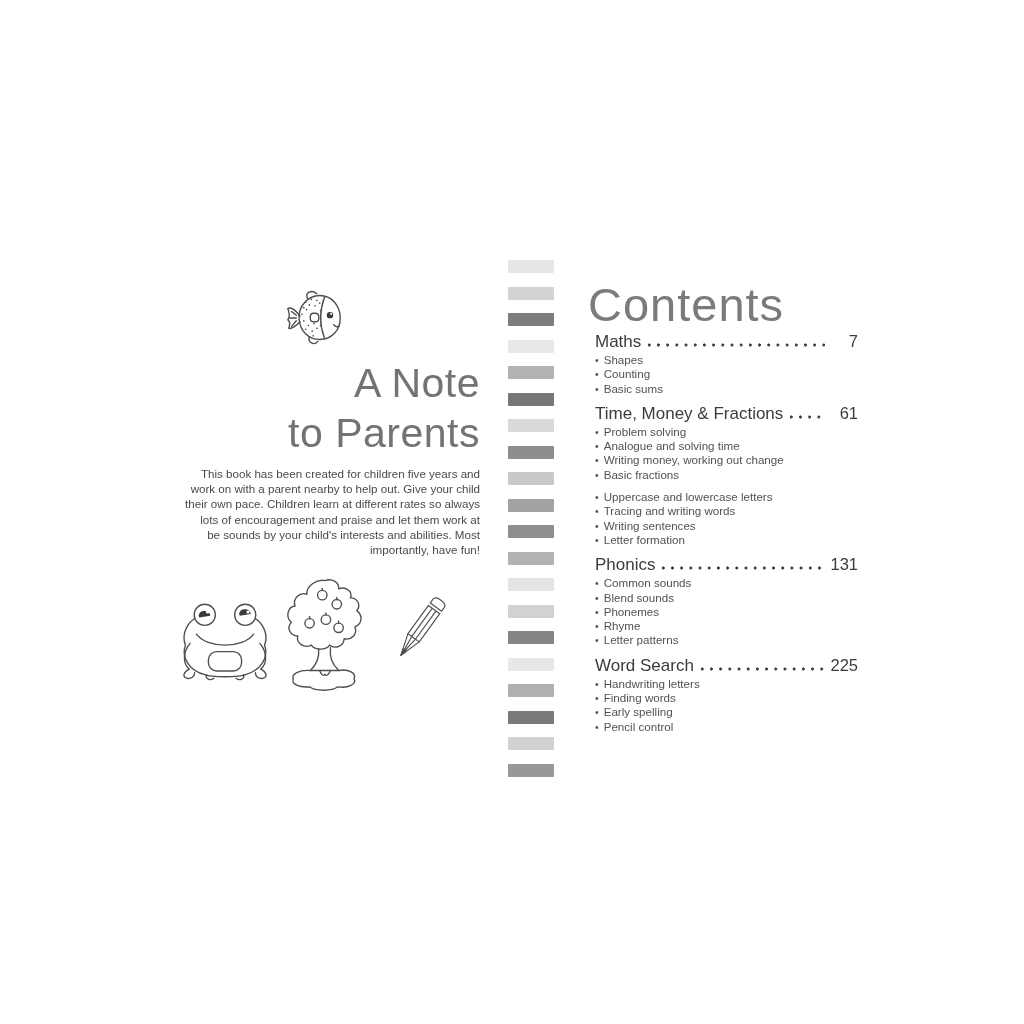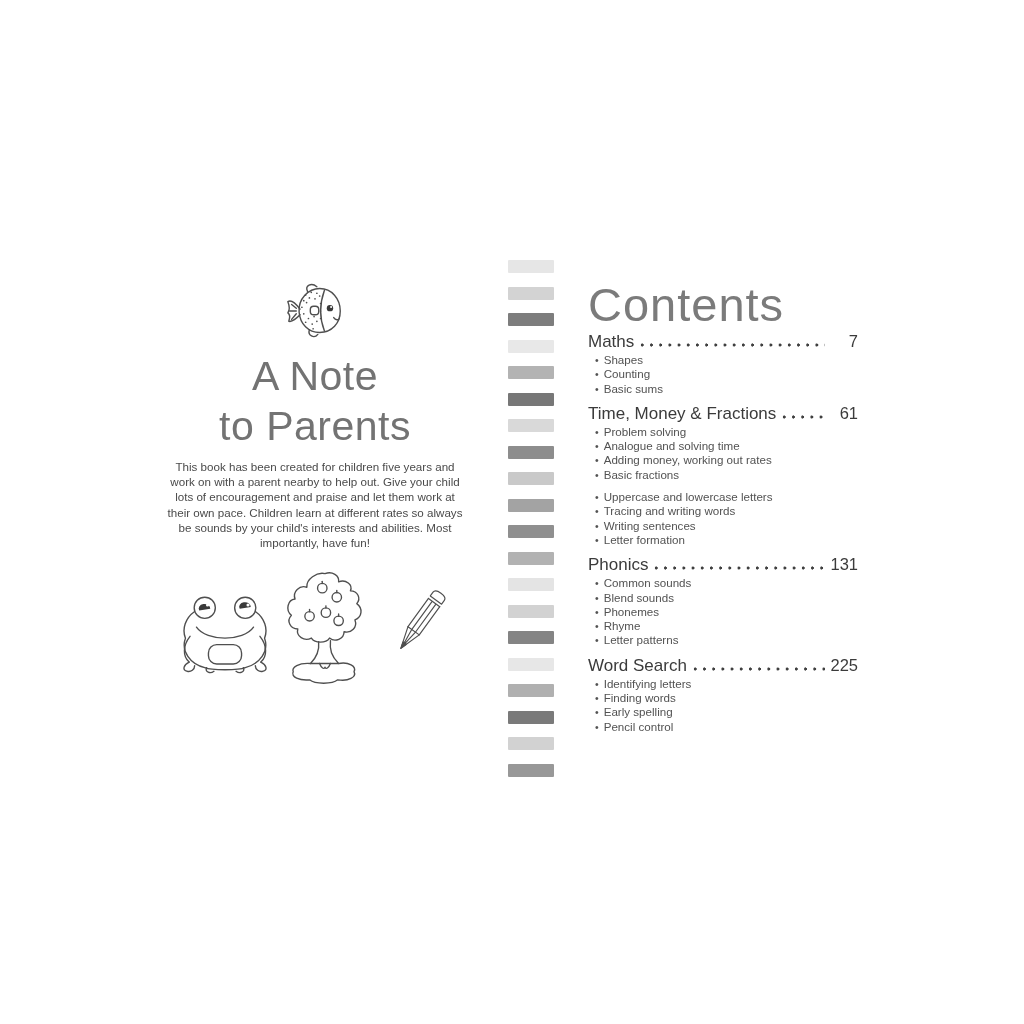--- a/index.html
+++ b/index.html
@@ -2,21 +2,21 @@
 <html><head>
 <meta charset="utf-8">
 <style>
   html,body{margin:0;padding:0;}
   body{
     width:1024px;height:1024px;position:relative;background:#ffffff;
     font-family:"Liberation Sans",sans-serif;overflow:hidden;
   }
 
   
-  .left-page{position:absolute;left:150px;top:281px;width:330px;text-align:center;}
+  .left-page{position:absolute;left:150px;top:288px;width:330px;text-align:right;}
   .fish-wrap{height:62px;}
   .note-heading{
     margin-top:8px;font-size:41px;line-height:50px;font-weight:400;
     color:#737373;letter-spacing:.5px;
   }
   .note-text{margin-top:8px;font-size:11.6px;line-height:15.2px;color:#4a4a4a;}
   .note-line{white-space:nowrap;}
   .illus-row{margin-top:20px;display:flex;justify-content:center;align-items:flex-end;}
   .frog-wrap{margin:0 14px 13px 0;}
   .pencil-wrap{margin:0 0 24px 24px;}
@@ -27,21 +27,21 @@
   .binding{position:absolute;left:508px;top:260px;width:46px;}
   .bar{height:13px;margin-bottom:13.5px;border-radius:1px;}
 
   
   .right-page{position:absolute;left:588px;top:278px;width:270px;}
   .contents-title{
     text-align:left;font-size:47px;line-height:54px;font-weight:400;
     color:#7b7b7b;letter-spacing:1px;margin-bottom:0;
   }
   .toc-section{margin-bottom:8px;}
-  .toc-heading{display:flex;align-items:flex-end;font-size:17px;line-height:19px;margin-bottom:2px;color:#3b3b3b;}
+  .toc-heading{display:flex;align-items:flex-end;font-size:17px;line-height:19px;margin-bottom:2px;color:#3b3b3b;margin-left:7px;}
   .toc-title{white-space:nowrap;}
   .toc-leader{
     flex:1 1 auto;height:12px;margin:0 3px 1px 6px;align-self:flex-end;
     background-image:radial-gradient(circle at 2.2px 7px,#3f3f3f 1.35px,rgba(0,0,0,0) 1.8px);
     background-size:9.2px 12px;background-repeat:repeat-x;
   }
   .toc-page{min-width:30px;text-align:right;font-size:16.5px;color:#3b3b3b;}
   .toc-items{list-style:none;margin:0;padding:0 0 0 7px;}
   .toc-item{display:flex;align-items:baseline;font-size:11.6px;line-height:14.3px;color:#525252;}
   .toc-item .dot{margin-right:5px;font-size:10.5px;}
@@ -92,22 +92,22 @@
     </div>
 
     <div class="note-heading">
       <div>A Note</div>
       <div>to Parents</div>
     </div>
 
     <div class="note-text">
         <div class="note-line">This book has been created for children five years and</div>
         <div class="note-line">work on with a parent nearby to help out. Give your child</div>
+        <div class="note-line">their own pace. Children learn at different rates so always</div>
         <div class="note-line">lots of encouragement and praise and let them work at</div>
-        <div class="note-line">their own pace. Children learn at different rates so always</div>
         <div class="note-line">be sounds by your child's interests and abilities. Most</div>
         <div class="note-line">importantly, have fun!</div>
       </div>
 
     <div class="illus-row">
       <div class="frog-wrap">
         <svg viewBox="0 0 100 88" width="92" height="81">
           <g class="lineart">
             <circle cx="28" cy="15" r="11.5"></circle>
             <circle cx="72" cy="15" r="11.5"></circle>
@@ -220,21 +220,21 @@
             <li class="toc-item">
               <span class="dot">•</span>
               <span>Problem solving</span>
             </li>
             <li class="toc-item">
               <span class="dot">•</span>
               <span>Analogue and solving time</span>
             </li>
             <li class="toc-item">
               <span class="dot">•</span>
-              <span>Adding money, working out rates</span>
+              <span>Writing money, working out change</span>
             </li>
             <li class="toc-item">
               <span class="dot">•</span>
               <span>Basic fractions</span>
             </li>
           </ul>
         </div>
         <div class="toc-section">
           <ul class="toc-items">
             <li class="toc-item">
@@ -286,21 +286,21 @@
         </div>
         <div class="toc-section">
           <div class="toc-heading">
             <span class="toc-title">Word Search</span>
             <span class="toc-leader"></span>
             <span class="toc-page">225</span>
           </div>
           <ul class="toc-items">
             <li class="toc-item">
               <span class="dot">•</span>
-              <span>Identifying letters</span>
+              <span>Handwriting letters</span>
             </li>
             <li class="toc-item">
               <span class="dot">•</span>
               <span>Finding words</span>
             </li>
             <li class="toc-item">
               <span class="dot">•</span>
               <span>Early spelling</span>
             </li>
             <li class="toc-item">

